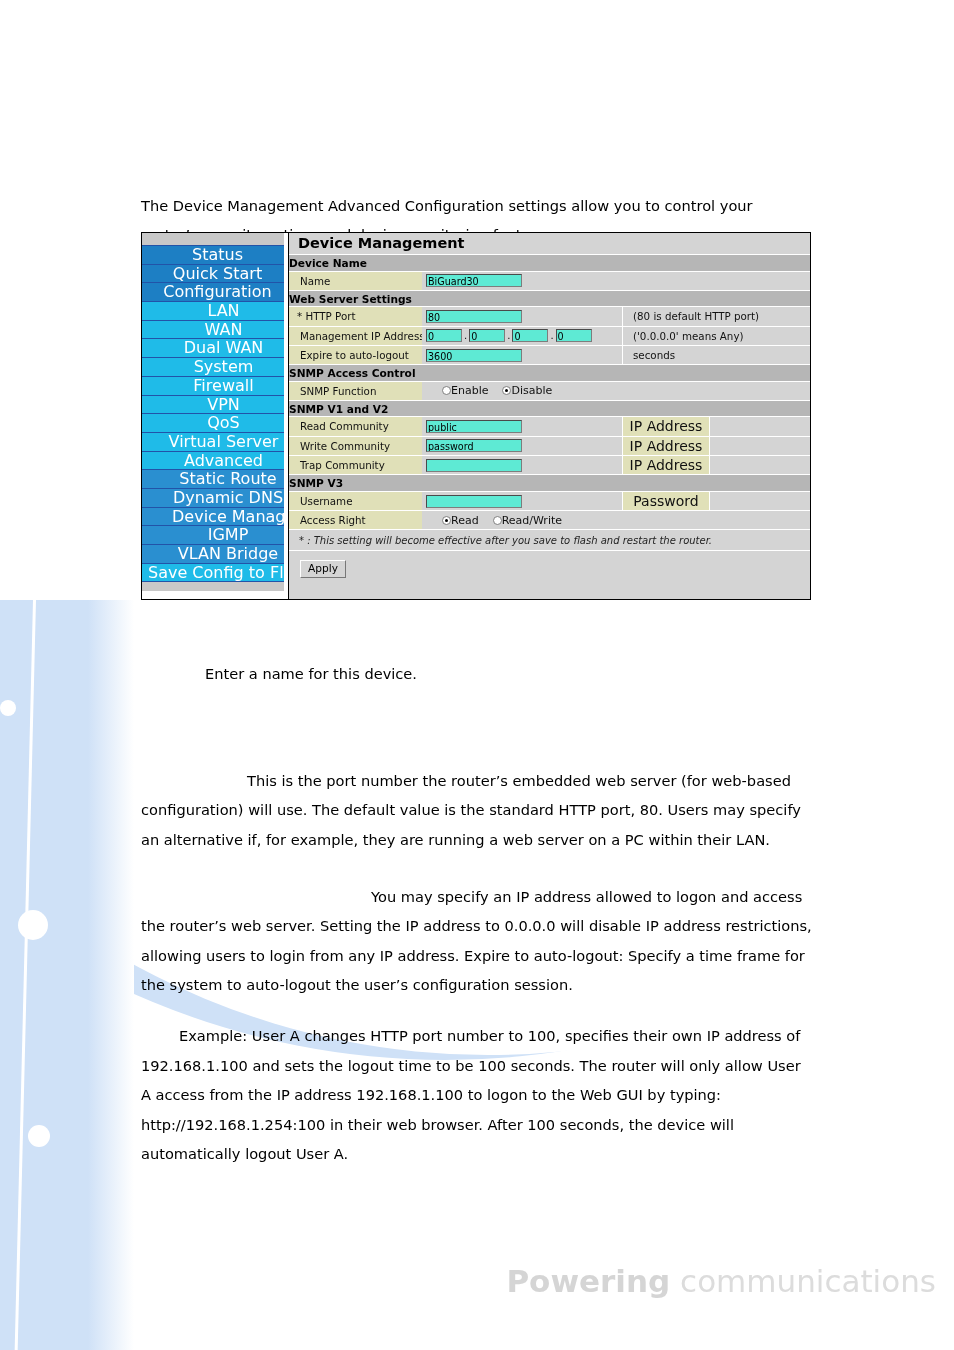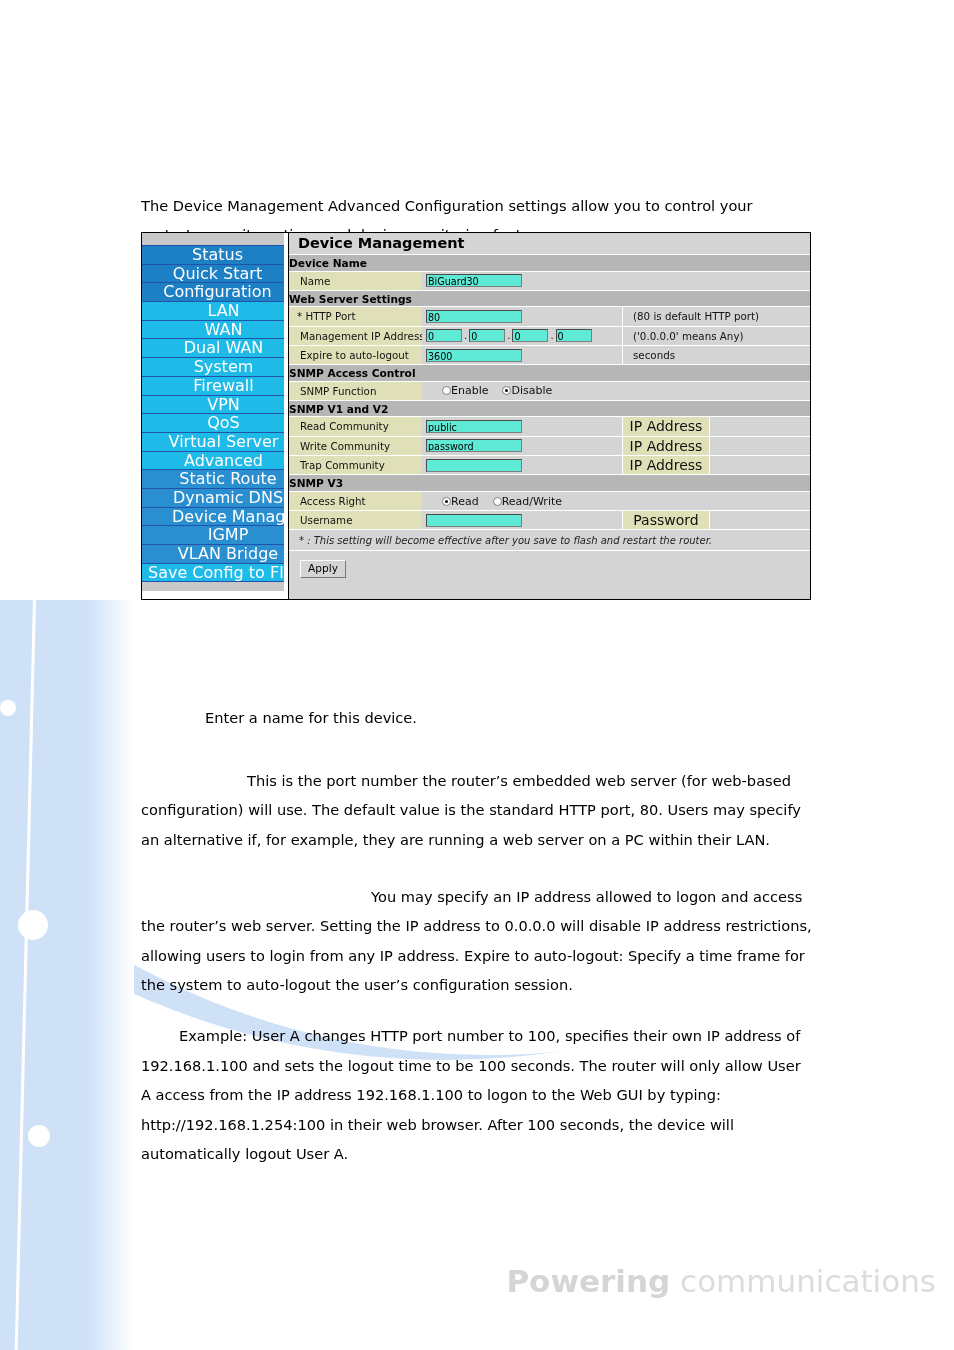--- a/index.html
+++ b/index.html
@@ -137,21 +137,21 @@
     font-size: 14.6px;
     line-height: 29.5px;
     color: #000000;
   }
   .indent-lg { text-indent: 106px; }
   .indent-md { text-indent: 64px; }
   .indent-xl { text-indent: 230px; }
   .indent-sm { text-indent: 38px; margin-top: 9px; }
 
   #intro-para   { top: 176px; }
-  #name-para    { top: 688px; }
+  #name-para    { top: 644px; }
   #httpport-para{ top: 751px; }
   #mgmtip-para  { top: 867px; }
   #example-para { top: 1012px; }
 
   
   .router-shot {
     position: absolute;
     left: 141px;
     top: 232px;
     width: 670px;
@@ -587,42 +587,42 @@
       </div>
       <div class="rlabel">IP Address</div>
       <div class="rfield">
         <div class="txt w-ip"></div>
       </div>
     </div>
 
     <div class="sec-head">SNMP V3</div>
 
     <div class="row">
+      <div class="lbl">Username</div>
+      <div class="fieldcell split">
+        <div class="txt w-main"></div>
+      </div>
+      <div class="rlabel">Password</div>
+      <div class="rfield">
+        <div class="txt w-ip"></div>
+      </div>
+    </div>
+
+    <div class="row">
       <div class="lbl">Access Right</div>
       <div class="fieldcell">
         <div class="radio-grp">
           <span class="radio on"></span>
           <span class="radio-txt">Read</span>
           <span class="radio"></span>
           <span class="radio-txt">Read/Write</span>
         </div>
       </div>
     </div>
 
-    <div class="row">
-      <div class="lbl">Username</div>
-      <div class="fieldcell split">
-        <div class="txt w-main"></div>
-      </div>
-      <div class="rlabel">Password</div>
-      <div class="rfield">
-        <div class="txt w-ip"></div>
-      </div>
-    </div>
-
     <div class="note-row">* : This setting will become effective after you save to flash and restart the router.</div>
 
     <div class="apply-row">
       <span class="apply-btn">Apply</span>
     </div>
 
   </div>
 </div>
 
 <div class="footer">

